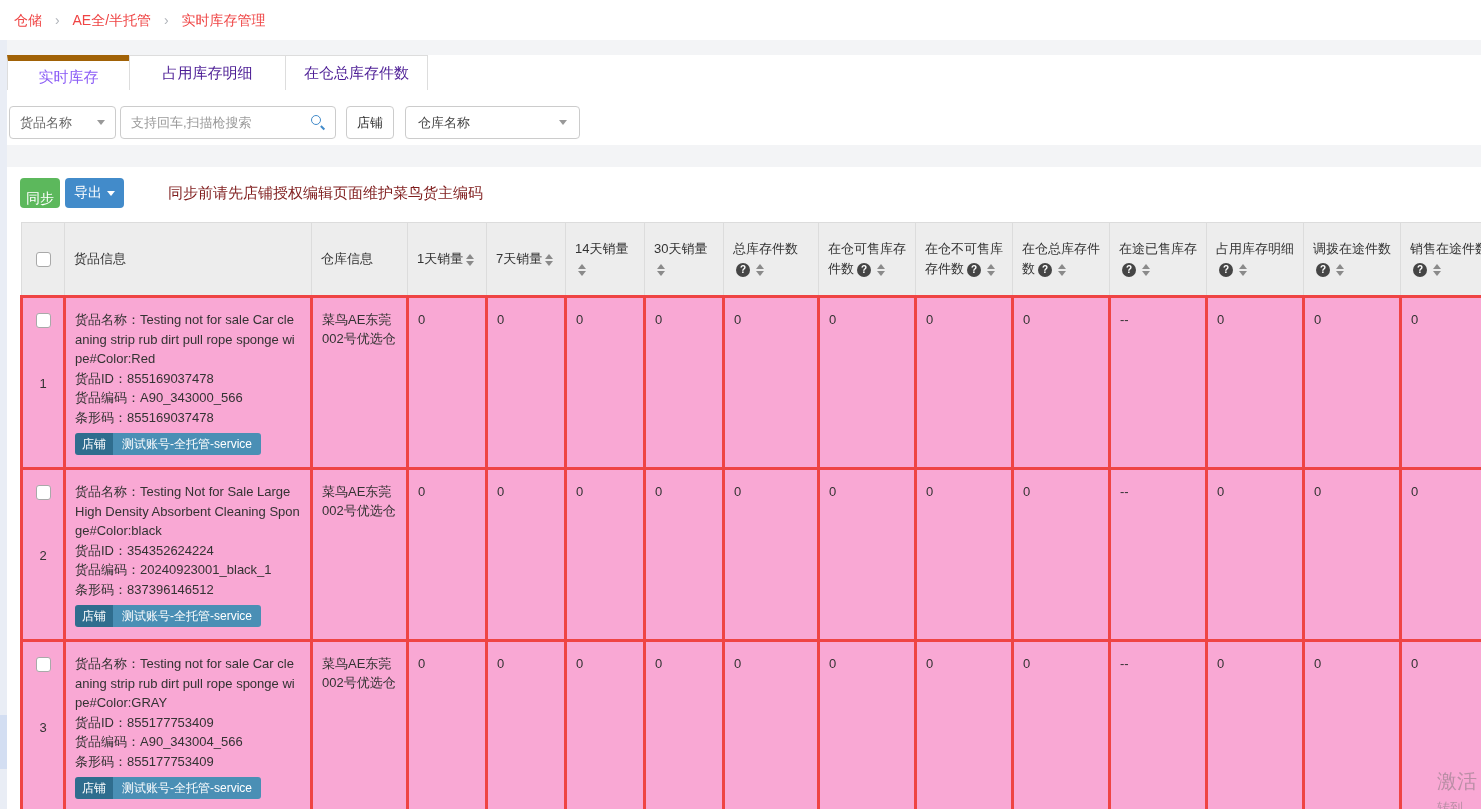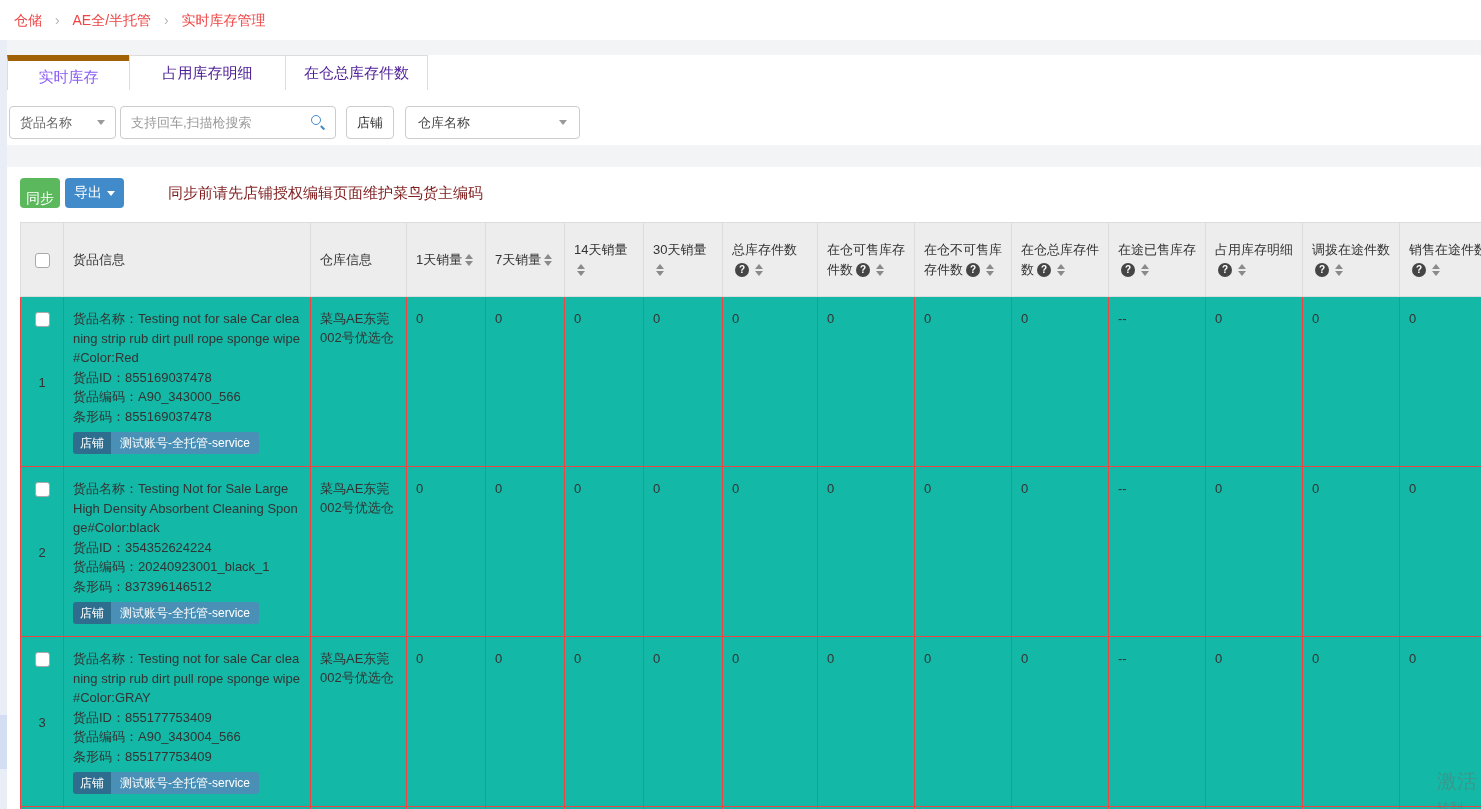--- a/index.html
+++ b/index.html
@@ -76,21 +76,21 @@
   table { border-collapse:collapse; table-layout:fixed; width:1476px; }
   th {
     background:#ededed; border:1px solid #dcdcdc; font-weight:normal; color:#333;
     text-align:left; vertical-align:middle; padding:8px 9px; font-size:13px; line-height:20px;
     word-break:break-all;
   }
   thead tr { height:74px; }
   tbody tr { height:168px; }
   tbody tr.cut-row { height:40px; }
   td {
-    background:#14b8a6; border:1px solid #ef4444; vertical-align:top;
+    background:#f9a8d4; border:3px solid #ef4444; vertical-align:top;
     padding:12px 9px; color:#333; line-height:19px;
   }
   .cb { appearance:none; -webkit-appearance:none; width:15px; height:15px; border:1px solid #a9a9a9;
         border-radius:3px; background:#fff; cursor:pointer; display:inline-block; vertical-align:middle; }
   th.col-select { text-align:center; padding:8px 0; }
   td.col-select { position:relative; padding:12px 0 0 0; text-align:center; }
   td.col-select .row-num { position:absolute; left:0; right:0; top:50%; transform:translateY(-50%); text-align:center; }
   .sort-icon { display:inline-block; vertical-align:middle; margin-left:3px; cursor:pointer; }
   .sort-icon i { display:block; width:0; height:0; border-left:4.5px solid transparent; border-right:4.5px solid transparent; }
   .sort-icon .up { border-bottom:5px solid #8a8a8a; margin-bottom:2px; }

